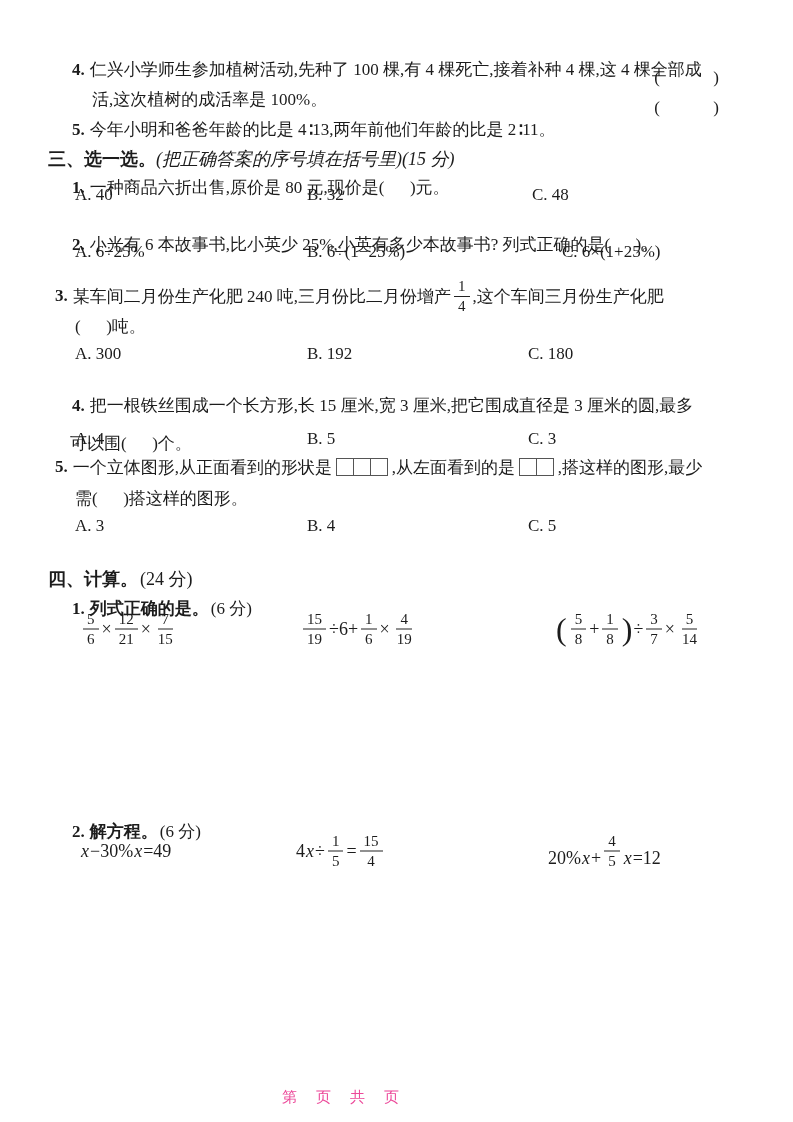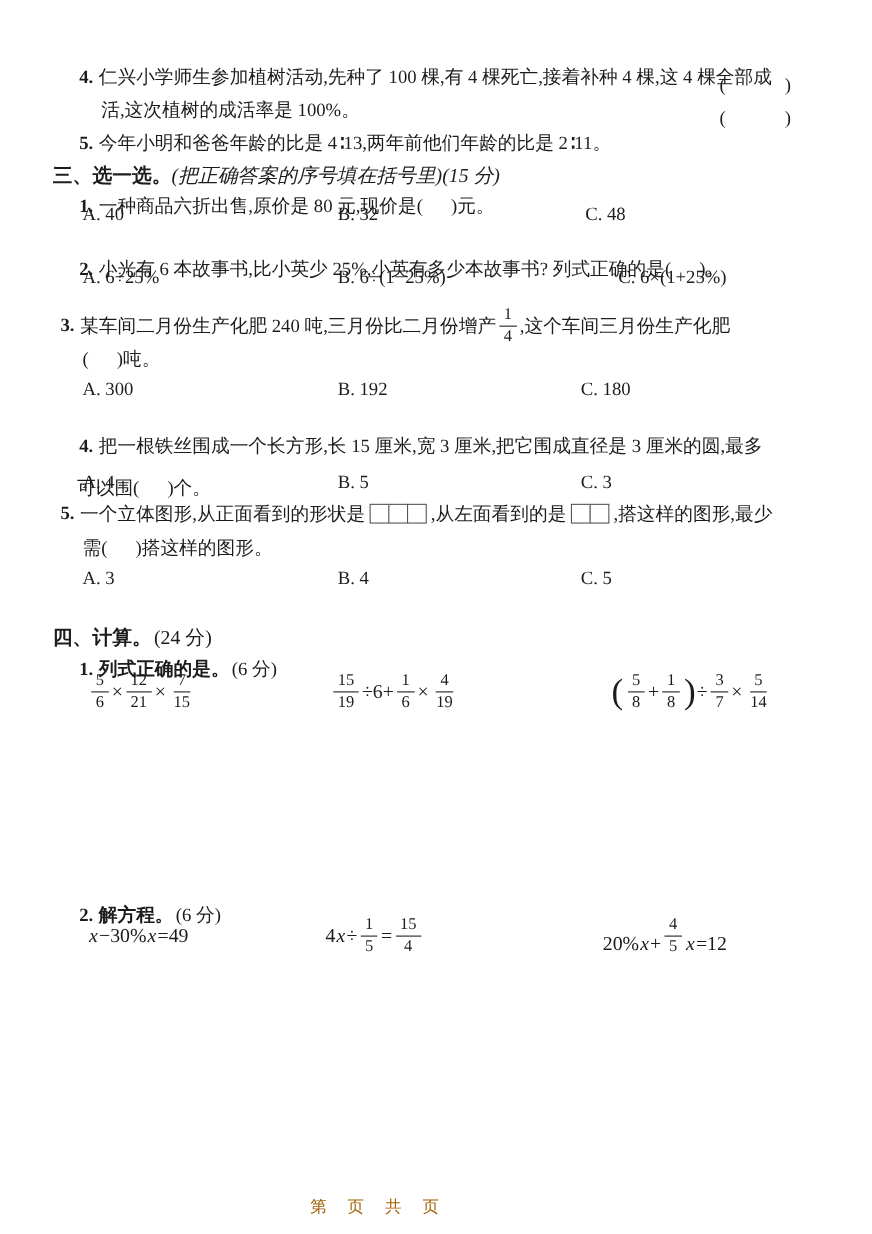--- a/index.html
+++ b/index.html
@@ -29,21 +29,21 @@
   .frac{display:inline-flex;flex-direction:column;align-items:center;line-height:1;font-size:15px;margin:0 3px;vertical-align:middle;}
   .frac .fn{padding:0 4px 2px;border-bottom:1.3px solid #222;}
   .frac .fd{padding:2px 4px 0;}
   .mi{font-style:italic;padding:0 1px;}
   .bp{font-size:32px;font-weight:300;line-height:0.9;padding:0 1px;font-family:"Liberation Serif",serif;}
   .boxes{display:inline-flex;margin:0 4px;vertical-align:-3px;}
   .box{width:16px;height:16px;border:1.2px solid #555;background:#fff;}
   .box + .box{margin-left:-1.2px;}
   .footer{position:absolute;top:1088px;left:0;width:683px;text-align:center;
     font-family:"Liberation Sans","DejaVu Sans",sans-serif;font-size:15px;font-weight:500;
-    letter-spacing:2px;color:#a16207;}
+    letter-spacing:2px;color:#ec4899;}
 </style>
 </head>
 <body>
 
 <div class="page">
 
   <div class="abs line" style="top:38px;left:55px;">
     <span class="qnum">4.</span><span>仁兴小学师生参加植树活动,先种了 100 棵,有 4 棵死亡,接着补种 4 棵,这 4 棵全部成</span>
   </div>
   <div class="abs line" style="top:68px;left:75px;width:645px;">

